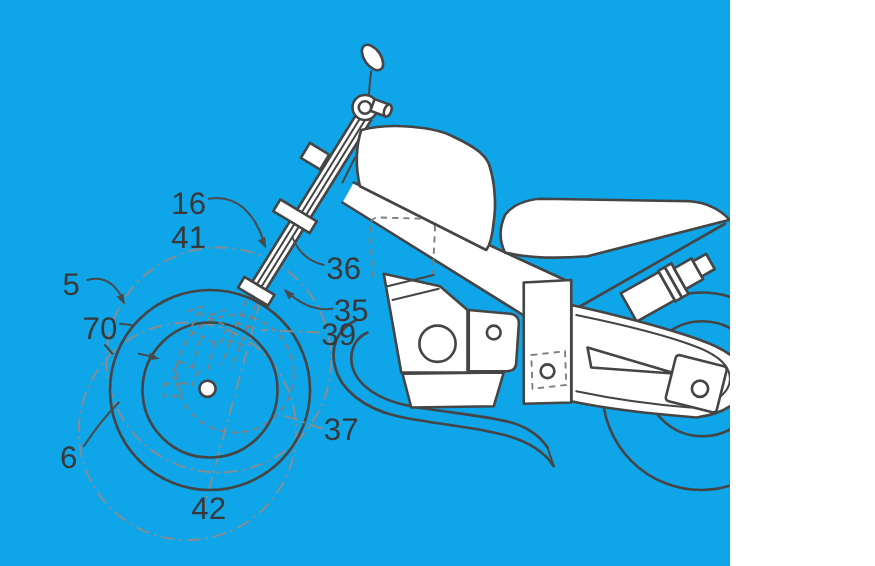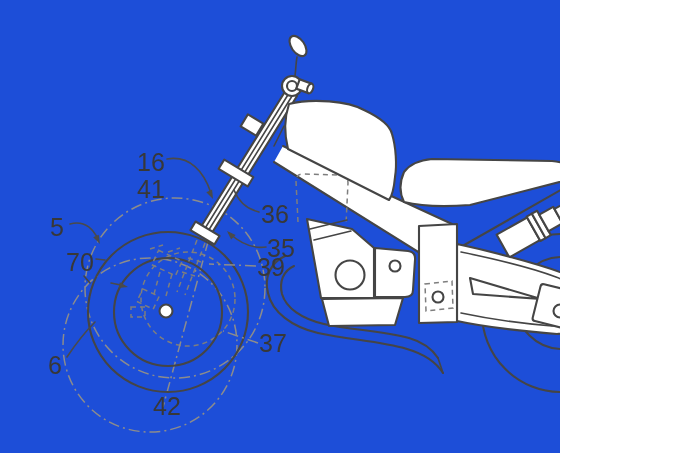--- a/index.html
+++ b/index.html
@@ -1,17 +1,17 @@
 <!DOCTYPE html>
 <html><head>
 <meta charset="utf-8">
 <style>
   html,body{margin:0;padding:0;background:#ffffff;}
-  .stage{position:relative;width:560px;height:453px;background:#1d4ed8;overflow:hidden;
-         font-family:"Liberation Sans", sans-serif;}
+  .stage{position:relative;width:560px;height:453px;background:#0ea5e9;overflow:hidden;
+         font-family:"Liberation Sans", sans-serif;padding-left:24px;}
   svg{position:absolute;left:0;top:0;}
   text.ref{font-family:"Liberation Sans", sans-serif;font-size:25px;fill:#383838;}
   .solid{fill:none;stroke:#454545;stroke-width:2.1;stroke-linecap:round;stroke-linejoin:round;}
   .solidf{fill:#ffffff;stroke:#454545;stroke-width:2.1;stroke-linejoin:round;}
   .fillonly{fill:#ffffff;stroke:none;}
   .thin{fill:none;stroke:#454545;stroke-width:1.6;stroke-linecap:round;}
   .dashdot{fill:none;stroke:#8c8c8c;stroke-width:1.5;stroke-dasharray:11 4 2 4;}
   .hid{fill:none;stroke:#7e7e7e;stroke-width:1.5;stroke-dasharray:5 4;}
   .hidf{fill:none;stroke:#7e7e7e;stroke-width:1.5;stroke-dasharray:5 4;}
   .leader{fill:none;stroke:#4a4a4a;stroke-width:1.6;stroke-linecap:round;}

